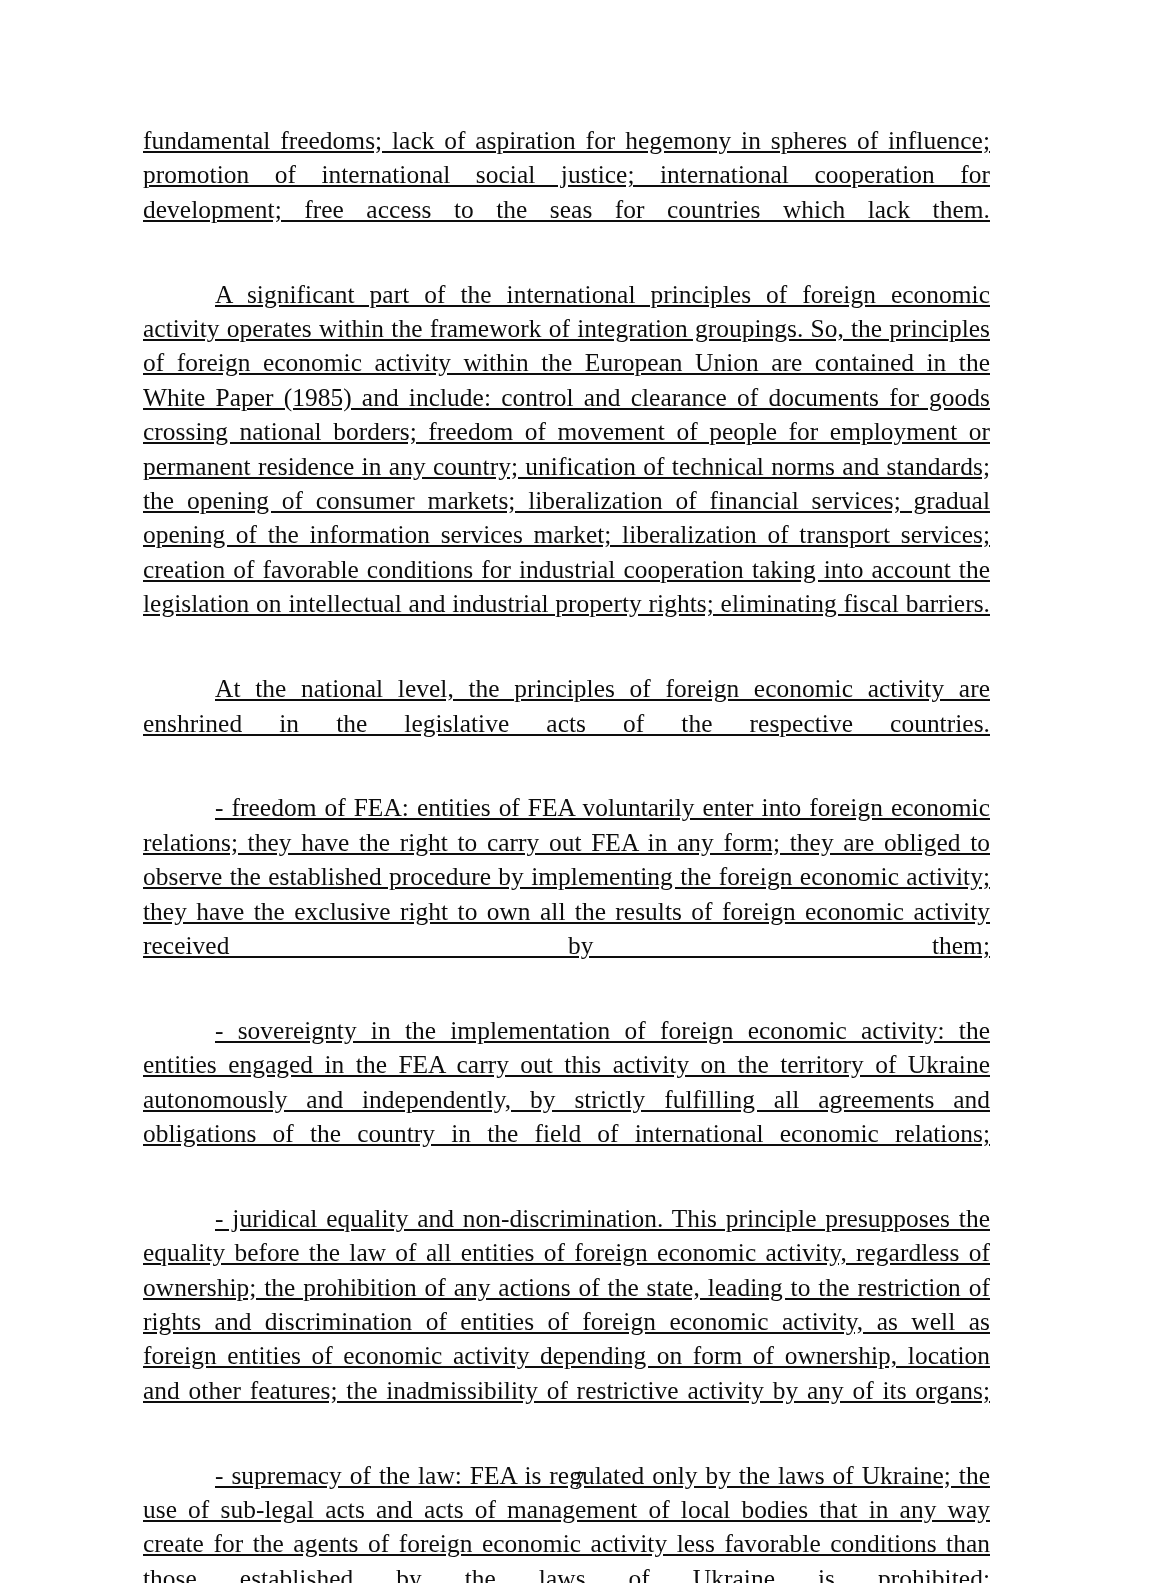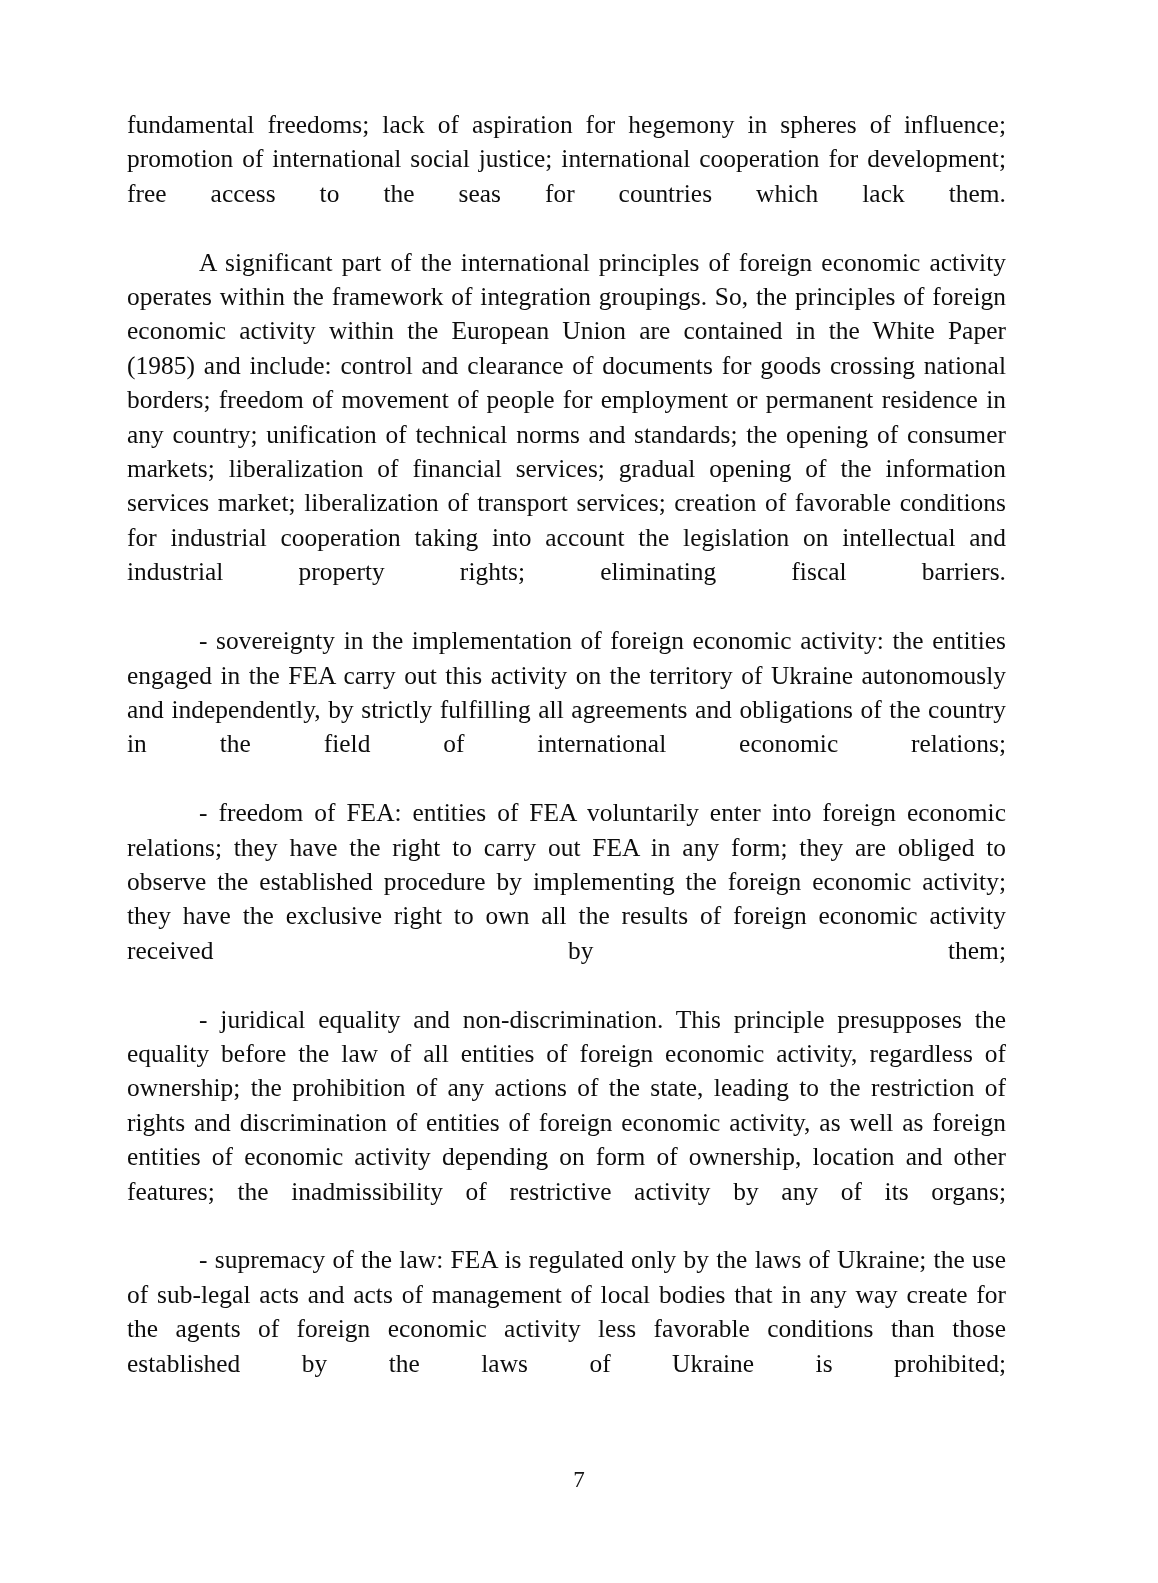--- a/index.html
+++ b/index.html
@@ -20,29 +20,30 @@
     overflow: hidden;
     box-sizing: border-box;
   }
   #text-column {
     position: absolute;
     left: 127px;
     top: 107px;
     width: 879px;
   }
   p.para {
-    margin: 0;
+    margin: 16px;
     padding: 0;
     font-size: 25.4px;
     line-height: 34.4px;
     text-align: justify;
     text-justify: inter-word;
     text-indent: 72px;
     letter-spacing: 0.05px;
     word-spacing: 0px;
+    text-decoration: underline;
     -webkit-font-smoothing: none;
   }
   p.para.no-indent {
     text-indent: 0;
   }
   
   p.para::after {
     content: "";
     display: inline-block;
     width: 100%;
@@ -63,25 +64,26 @@
 <body>
 
 <div id="page">
 
   <div id="text-column">
 
     <p class="para no-indent">fundamental freedoms; lack of aspiration for hegemony in spheres of influence; promotion of international social justice; international cooperation for development; free access to the seas for countries which lack them.</p>
 
     <p class="para">A significant part of the international principles of foreign economic activity operates within the framework of integration groupings. So, the principles of foreign economic activity within the European Union are contained in the White Paper (1985) and include: control and clearance of documents for goods crossing national borders; freedom of movement of people for employment or permanent residence in any country; unification of technical norms and standards; the opening of consumer markets; liberalization of financial services; gradual opening of the information services market; liberalization of transport services; creation of favorable conditions for industrial cooperation taking into account the legislation on intellectual and industrial property rights; eliminating fiscal barriers.</p>
 
+    <p class="para">At the national level, the principles of foreign economic activity are enshrined in the legislative acts of the respective countries.</p>
 
 
+    <p class="para">- freedom of FEA: entities of FEA voluntarily enter into foreign economic relations; they have the right to carry out FEA in any form; they are obliged to observe the established procedure by implementing the foreign economic activity; they have the exclusive right to own all the results of foreign economic activity received by them;</p>
+
     <p class="para">- sovereignty in the implementation of foreign economic activity: the entities engaged in the FEA carry out this activity on the territory of Ukraine autonomously and independently, by strictly fulfilling all agreements and obligations of the country in the field of international economic relations;</p>
-
-    <p class="para">- freedom of FEA: entities of FEA voluntarily enter into foreign economic relations; they have the right to carry out FEA in any form; they are obliged to observe the established procedure by implementing the foreign economic activity; they have the exclusive right to own all the results of foreign economic activity received by them;</p>
 
     <p class="para">-  juridical equality and non-discrimination. This principle presupposes the equality before the law of all entities of foreign economic activity, regardless of ownership; the prohibition of any actions of the state, leading to the restriction of rights and discrimination of entities of foreign economic activity, as well as foreign entities of economic activity depending on form of ownership, location and other features; the inadmissibility of restrictive activity by any of its organs;</p>
 
     <p class="para">- supremacy of the law: FEA is regulated only by the laws of Ukraine; the use of sub-legal acts and acts of management of local bodies that in any way create for the agents of foreign economic activity less favorable conditions than those established by the laws of Ukraine is prohibited;</p>
 
   </div>
 
   <div id="page-number">7</div>
 
 </div>

